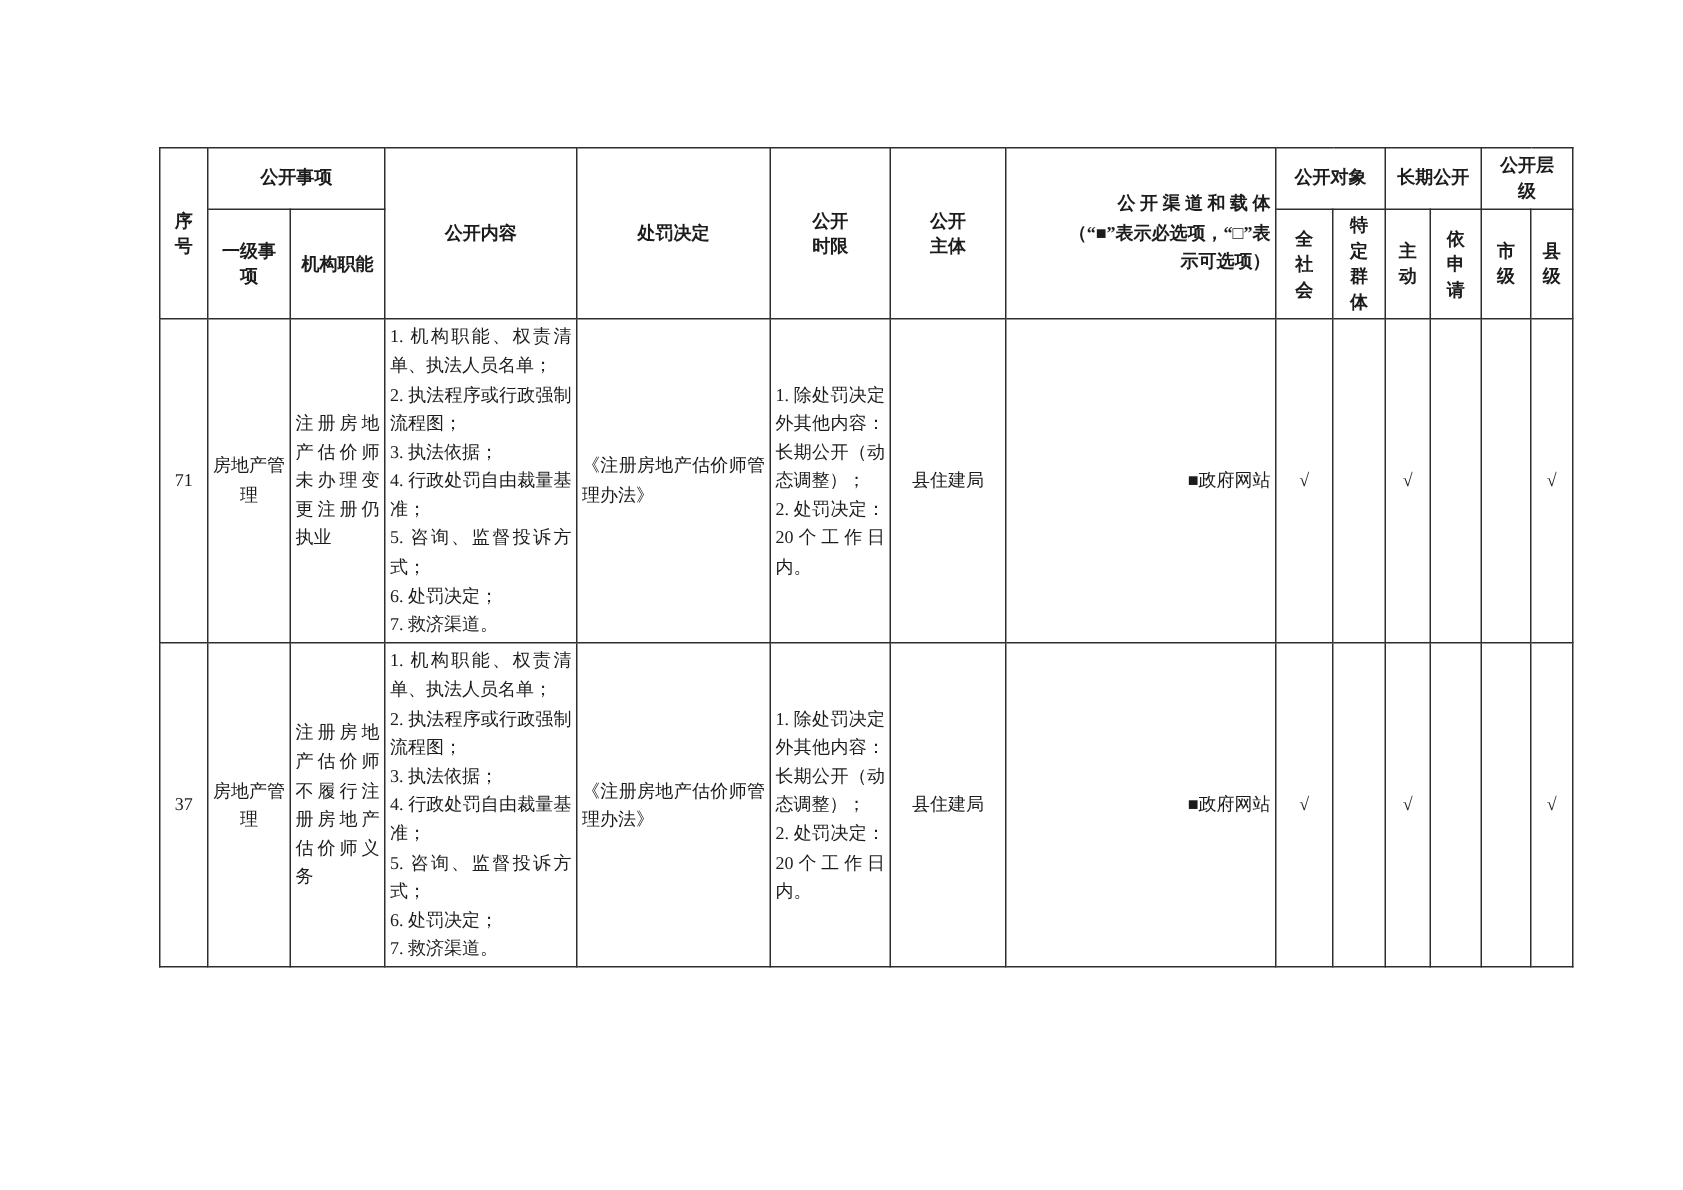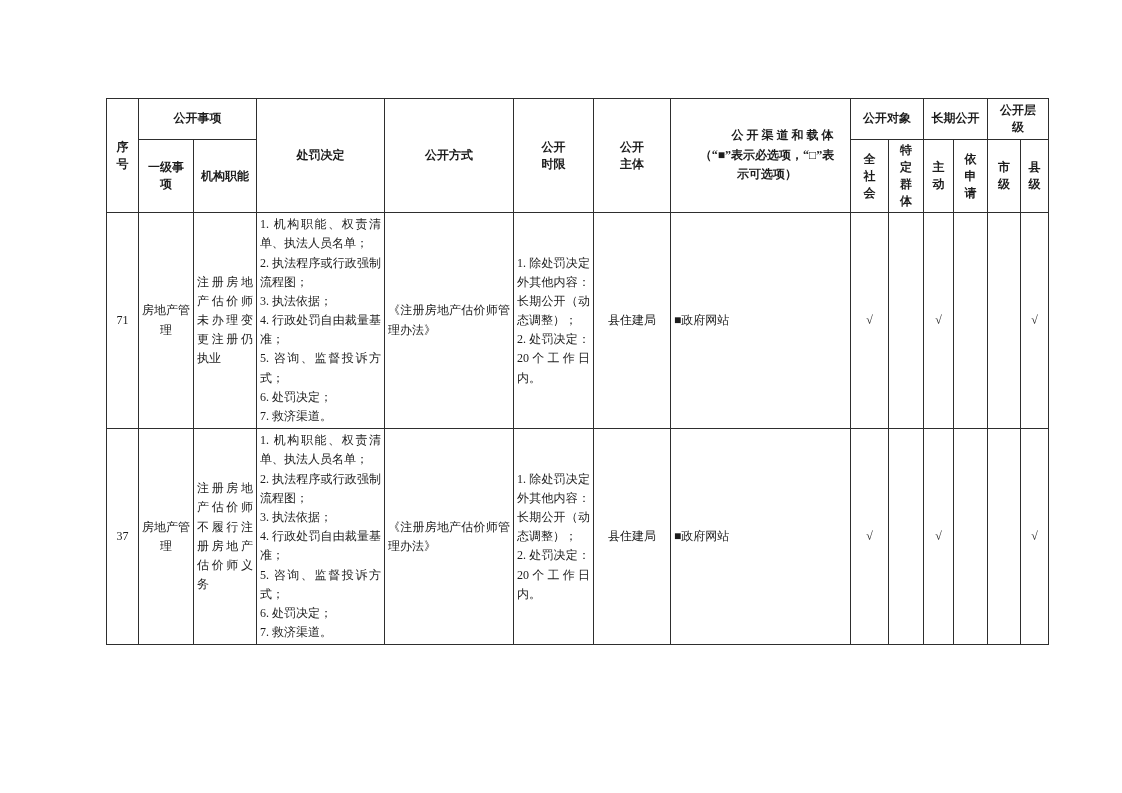--- a/index.html
+++ b/index.html
@@ -35,23 +35,23 @@
     font-weight: bold;
     line-height: 1.42;
     text-align: center;
   }
   .grid td {
     font-weight: normal;
     line-height: 1.6;
   }
   .c  { text-align: center; }
   .jt { text-align: justify; margin-left: 24px; }
-  .lt { text-align: left; }
+  .lt { text-align: right; }
   th.channel-h {
-    text-align: center;
+    text-align: right;
     text-indent: 2.6em;
     line-height: 1.65;
     padding-left: 16px;
     font-weight: bold;
   }
   tr.hr1 { height: 41px; }
   tr.hr2 { height: 73px; }
   tr.row71 { height: 211px; }
   tr.row72 { height: 201px; }
   .pagenum {
@@ -84,22 +84,22 @@
         <col style="width:30px">
         <col style="width:34px">
       <col style="width:33px">
         <col style="width:28px">
     </colgroup>
     <thead>
       <tr class="hr1">
         <th rowspan="2" class="c">序
 号</th>
         <th colspan="2" class="c">公开事项</th>
+        <th rowspan="2" class="c">公开内容</th>
         <th rowspan="2" class="c">处罚决定</th>
-        <th rowspan="2" class="c">公开方式</th>
         <th rowspan="2" class="c">公开
 时限</th>
         <th rowspan="2" class="c">公开
 主体</th>
         <th rowspan="2" class="channel-h">公 开 渠 道 和 载 体
 （“■”表示必选项，“□”表
 示可选项）</th>
         <th colspan="2" class="c">公开对象</th>
         <th colspan="2" class="c">长期公开</th>
         <th colspan="2" class="c">公开层

